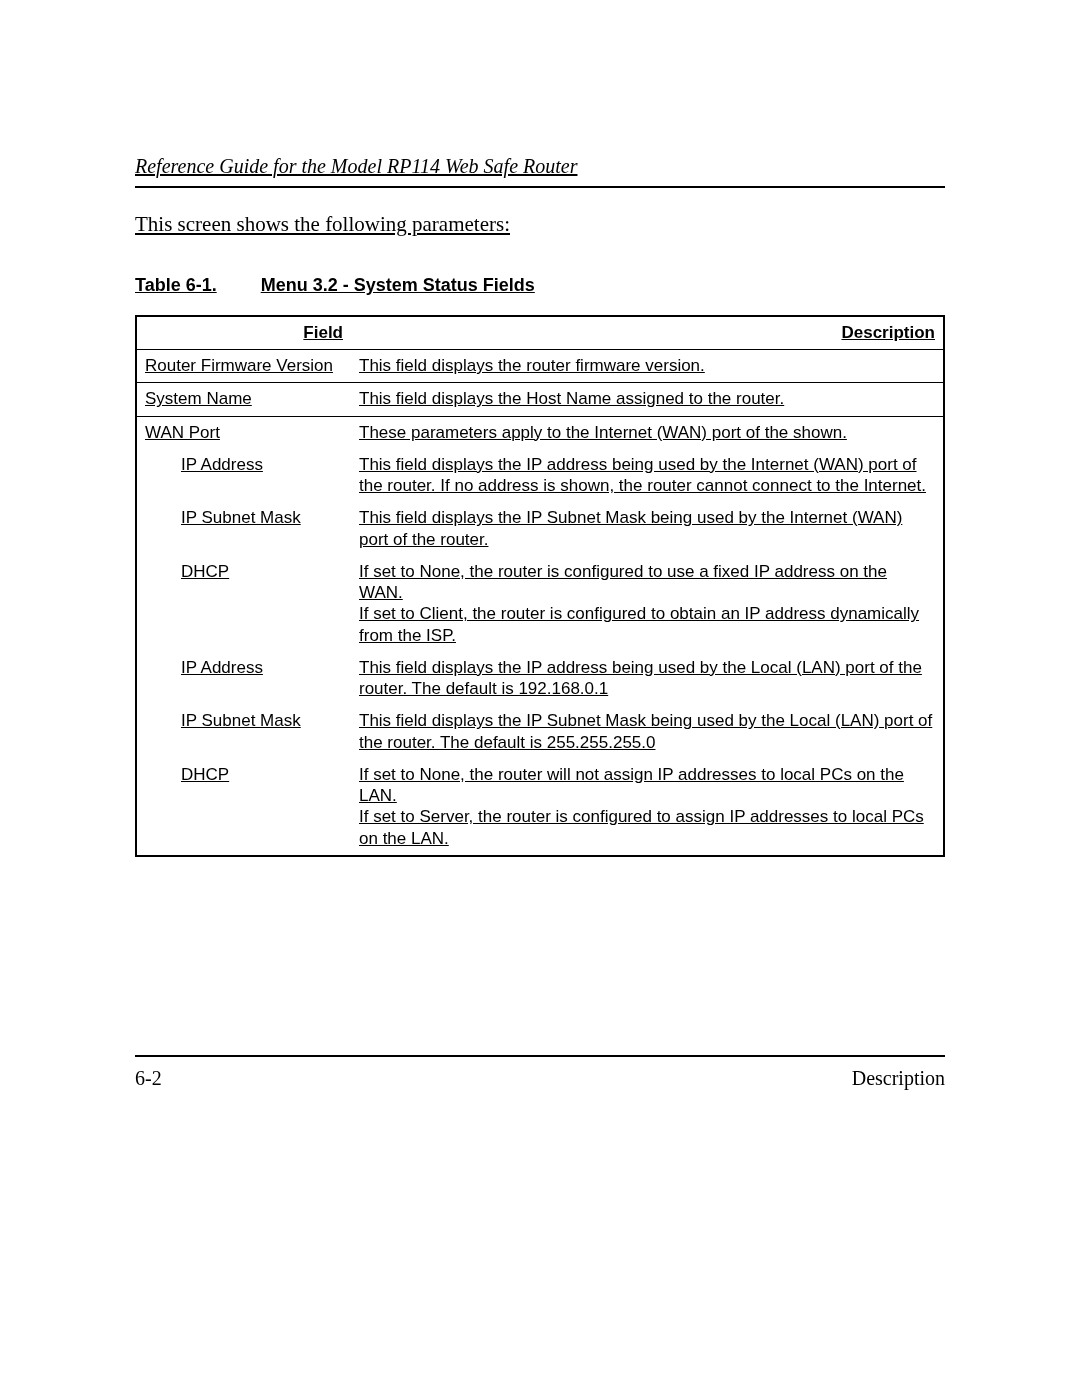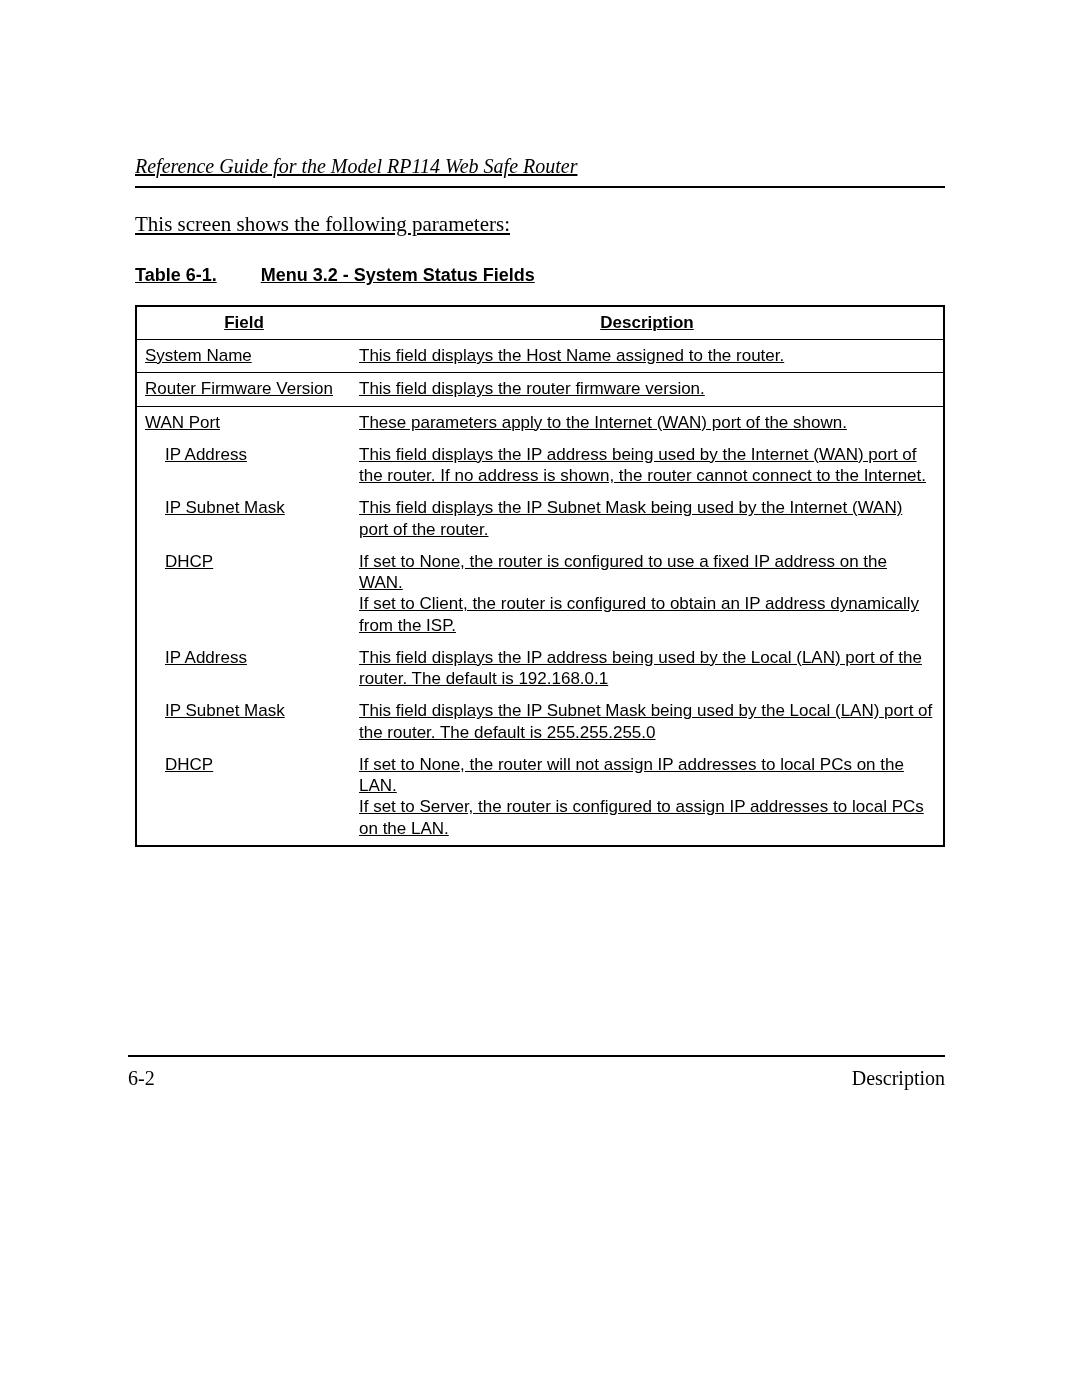--- a/index.html
+++ b/index.html
@@ -27,21 +27,21 @@
       font-family: 'Times New Roman', Times, serif;
     }
     .header-rule {
       border: none;
       border-top: 2px solid #000;
       margin: 0 0 24px 0;
     }
     .intro-text {
       font-size: 21px;
       color: #000;
-      margin-bottom: 28px;
+      margin-bottom: 38px;
       font-family: 'Times New Roman', Times, serif;
     }
     .table-caption {
       font-family: Arial, Helvetica, sans-serif;
       font-weight: bold;
       font-size: 18px;
       color: #000;
       margin-bottom: 19px;
     }
     .table-caption .spacer {
@@ -50,43 +50,43 @@
     }
     table.fields {
       border-collapse: collapse;
       width: 100%;
       border: 2px solid #000;
       font-family: Arial, Helvetica, sans-serif;
       font-size: 17px;
       color: #000;
     }
     table.fields th {
-      text-align: center;
+      text-align: right;
       font-weight: bold;
       padding: 6px 8px;
       border-bottom: 1px solid #000;
       vertical-align: top;
     }
     table.fields td {
       padding: 5px 8px 6px 8px;
       vertical-align: top;
       line-height: 1.25;
     }
     table.fields tr.sep td {
       border-top: 1px solid #000;
     }
     .col-field {
       width: 215px;
     }
     td.field-name.indent {
-      padding-left: 28px;
+      padding-left: 44px;
     }
     .footer {
       position: absolute;
-      left: 128px;
+      left: 135px;
       right: 135px;
       bottom: 307px;
     }
     .footer-rule {
       border: none;
       border-top: 2px solid #000;
       margin: 0 0 10px 0;
     }
     .footer-row {
       display: flex;
@@ -116,26 +116,26 @@
       <col>
     </colgroup>
     <thead>
       <tr>
         <th>Field</th>
         <th>Description</th>
       </tr>
     </thead>
     <tbody id="tbody">
         <tr class="sep">
+          <td class="field-name">Router Firmware Version</td>
+          <td>This field displays the router firmware version.</td>
+        </tr>
+        <tr class="sep">
           <td class="field-name">System Name</td>
           <td>This field displays the Host Name assigned to the router.</td>
-        </tr>
-        <tr class="sep">
-          <td class="field-name">Router Firmware Version</td>
-          <td>This field displays the router firmware version.</td>
         </tr>
         <tr class="sep">
           <td class="field-name">WAN Port</td>
           <td>These parameters apply to the Internet (WAN) port of the shown.</td>
         </tr>
         <tr>
           <td class="field-name indent">IP Address</td>
           <td>This field displays the IP address being used by the Internet (WAN) port of the router. If no address is shown, the router cannot connect to the Internet.</td>
         </tr>
         <tr>

